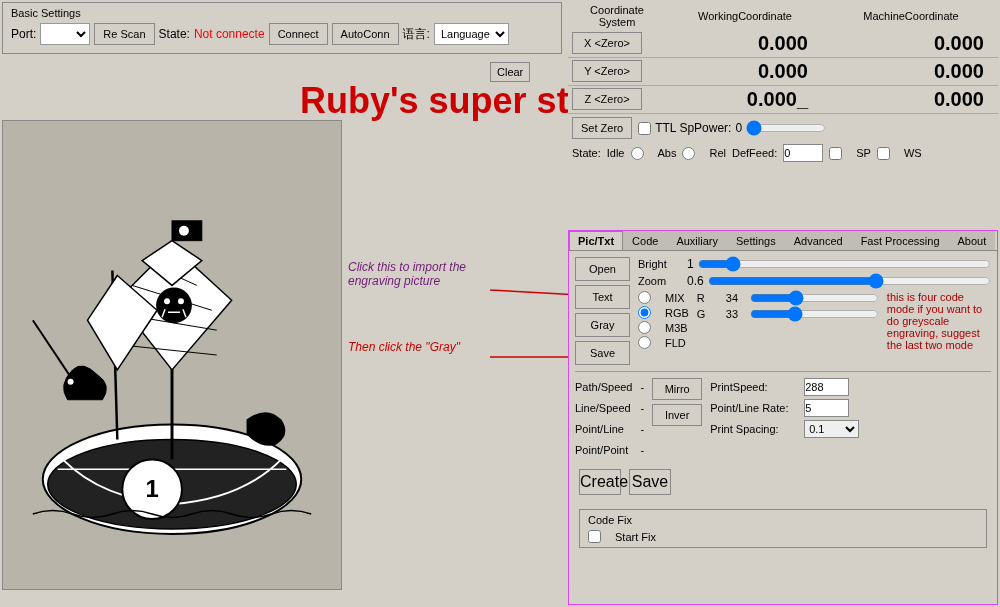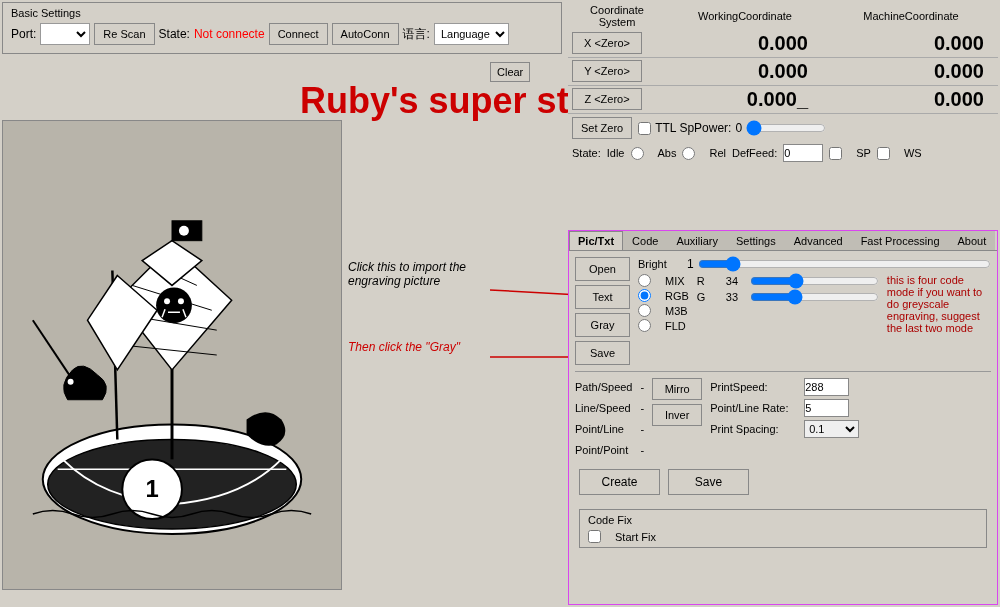--- a/index.html
+++ b/index.html
@@ -387,23 +387,23 @@
       font-size: 11px;
     }
 
     
     .create-save-row {
       display: flex;
       gap: 8px;
       padding: 6px 4px;
     }
     .create-btn {
-      width: 81px;
+      width: 42px;
       height: 26px;
-      font-size: 12px;
+      font-size: 16px;
       background: #d4d0c8;
       border: 1px solid #888;
       cursor: pointer;
     }
 
     
     .code-fix-area {
       margin: 4px;
       border: 1px solid #888;
       padding: 4px 8px;
@@ -424,21 +424,21 @@
     }
     input[type=checkbox] { cursor: pointer; }
     input[type=radio] { cursor: pointer; }
 
     
     .ann1 {
       position: absolute;
       top: 260px;
       left: 348px;
       font-size: 12px;
-      color: #000000;
+      color: #701a75;
       font-style: italic;
     }
     .ann2 {
       position: absolute;
       top: 340px;
       left: 348px;
       font-size: 12px;
       color: #cc0000;
       font-style: italic;
     }
@@ -637,20 +637,25 @@
         </div>
 
         <div class="right-settings">
 
           <div class="setting-row">
             <span class="setting-label">Bright</span>
             <span>1</span>
             <input type="range" class="slider-input" min="0" max="10" value="1" style="">
           </div>
 
+          <div class="setting-row">
+            <span class="setting-label">Zoom</span>
+            <span>0.6</span>
+            <input type="range" class="slider-input" min="0" max="10" value="6" style="">
+          </div>
 
           <div class="color-mode-area">
             <div class="color-modes">
               <label class="checkbox-label">
                 <input type="radio" name="colormode" style="">
                 <span>MIX</span>
               </label>
               <label class="checkbox-label">
                 <input type="radio" name="colormode" checked="" style="">
                 <span>RGB</span>

